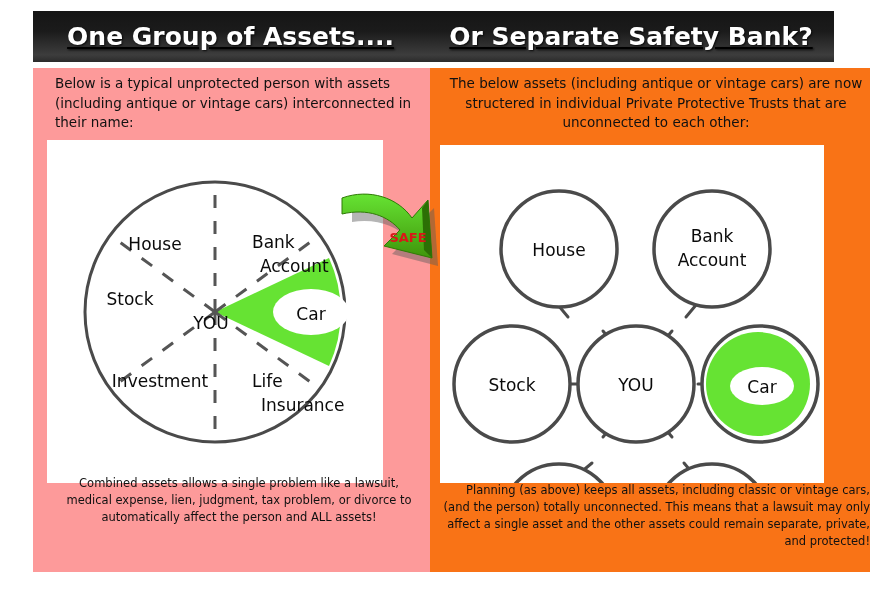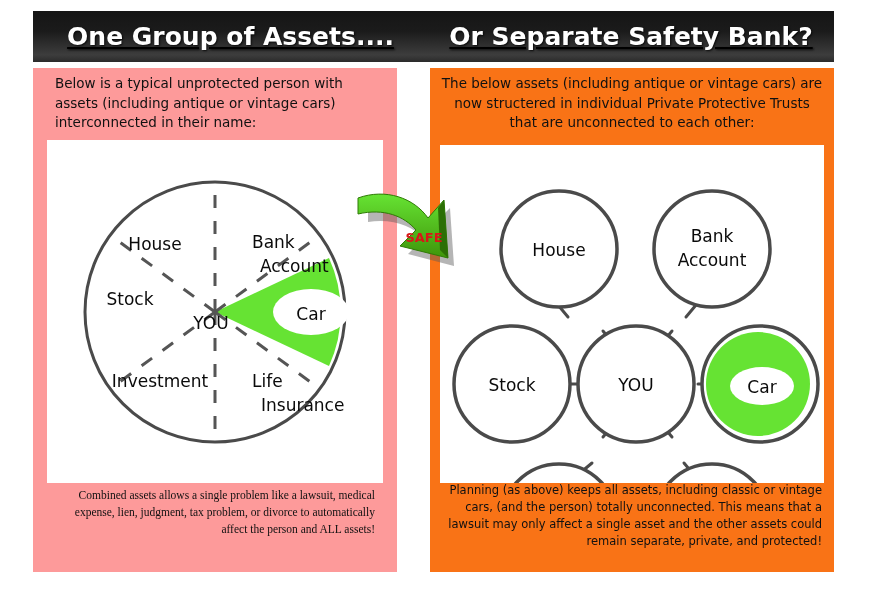--- a/index.html
+++ b/index.html
@@ -37,20 +37,21 @@
     text-shadow: 1px 1px 2px rgba(0,0,0,.8);
   }
   .header-title.left  { width: 395px; text-align: center; }
   .header-title.right { width: 406px; text-align: center; }
 
   
   .panel {
     position: absolute;
     top: 68px;
     height: 504px;
+    padding-left: 48px;
   }
   .panel-left  { left: 33px;  width: 364px; background: #fd9a9a; }
   .panel-right { left: 430px; width: 404px; background: #f97316; }
 
   .panel-intro {
     position: absolute;
     left: 0; right: 0;
     top: 6px;
     font-size: 13.5px;
     color: #111111;
@@ -60,21 +61,21 @@
   .panel-right .panel-intro { text-align: center; padding: 0 10px; }
 
   .panel-foot {
     position: absolute;
     left: 0; right: 0;
     bottom: 22px;
     font-size: 11.5px;
     color: #111111;
     line-height: 1.48;
   }
-  .panel-left .panel-foot  { text-align: right;  padding: 0 22px; bottom: 34px; font-family: Liberation Serif, serif; }
+  .panel-left .panel-foot  { text-align: center;  padding: 0 22px; bottom: 46px; }
   .panel-right .panel-foot { text-align: right; padding: 0 12px; bottom: 22px; }
 
   
   .canvas {
     position: absolute;
     background: #ffffff;
     text-decoration: underline;
   }
   .canvas-left  { left: 14px; top: 72px; width: 336px; height: 343px; }
   .canvas-right { left: 10px; top: 77px; width: 384px; height: 338px; }
@@ -84,21 +85,21 @@
 
   .lbl {
     font-family: "DejaVu Sans", sans-serif;
     font-size: 17px;
     fill: #0a0a0a;
   }
 
   
   .safe-arrow {
     position: absolute;
-    left: 352px;
+    left: 336px;
     top: 184px;
     width: 122px;
     height: 82px;
     z-index: 6;
   }
   .safe-arrow svg { display: block; width: 100%; height: 100%; }
   .safe-text {
     font-family: "DejaVu Sans", sans-serif;
     font-size: 13px;
     font-weight: bold;

